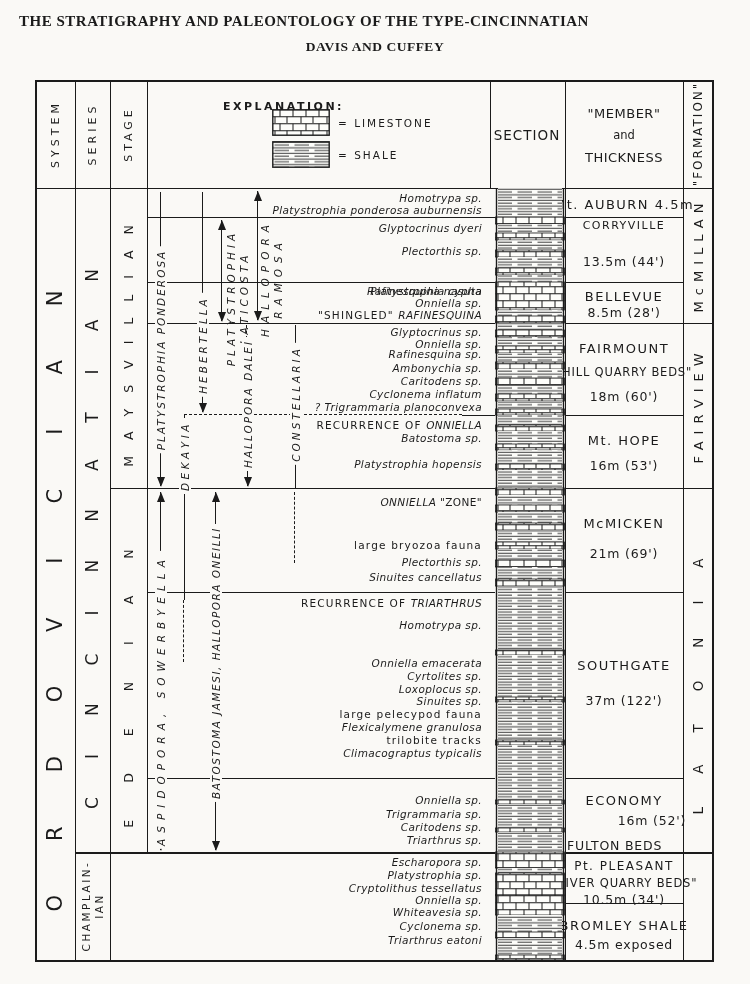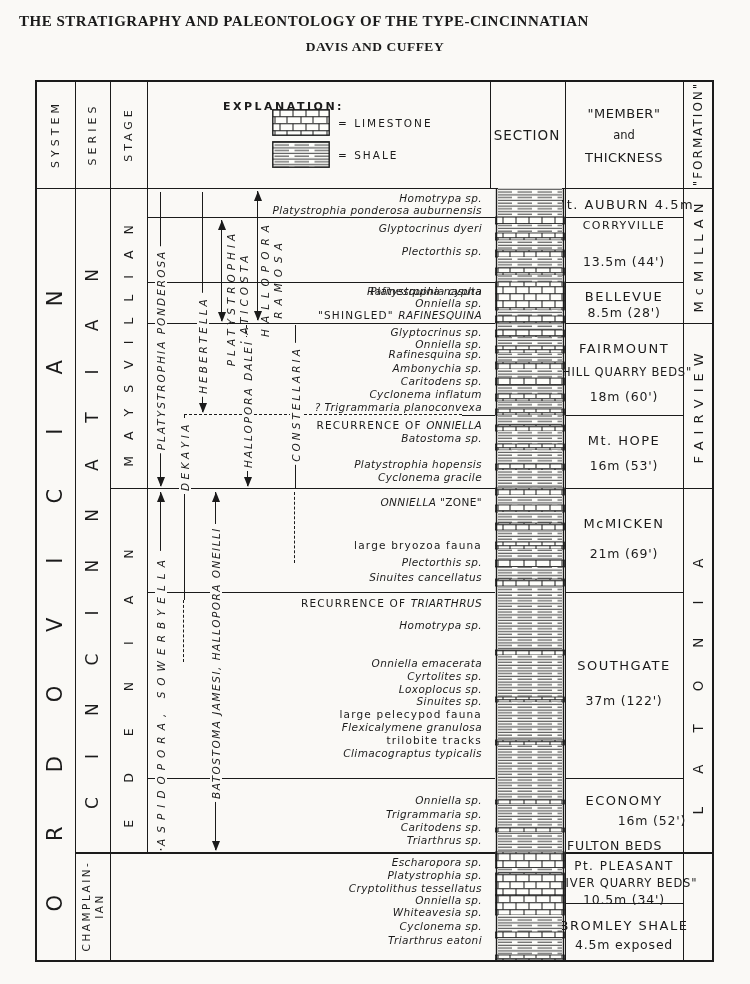--- a/index.html
+++ b/index.html
@@ -144,21 +144,20 @@
       <div class="fossil" style="position: absolute; top: 246px;"><span class="it">Glyptocrinus sp.</span></div>
       <div class="fossil" style="position: absolute; top: 258px;"><span class="it">Onniella sp.</span></div>
       <div class="fossil" style="position: absolute; top: 268px;"><span class="it">Rafinesquina sp.</span></div>
       <div class="fossil" style="position: absolute; top: 282px;"><span class="it">Ambonychia sp.</span></div>
       <div class="fossil" style="position: absolute; top: 295px;"><span class="it">Caritodens sp.</span></div>
       <div class="fossil" style="position: absolute; top: 308px;"><span class="it">Cyclonema inflatum</span></div>
       <div class="fossil" style="position: absolute; top: 321px;"><span class="it">? Trigrammaria planoconvexa</span></div>
       <div class="fossil" style="position: absolute; top: 339px;"><span style="letter-spacing: 1.2px;">RECURRENCE OF </span><span class="it">ONNIELLA</span></div>
       <div class="fossil" style="position: absolute; top: 352px;"><span class="it">Batostoma sp.</span></div>
       <div class="fossil" style="position: absolute; top: 378px;"><span class="it">Platystrophia hopensis</span></div>
-      <div class="fossil" style="position: absolute; top: 391px;"><span class="it">Cyclonema gracile</span></div>
       <div class="fossil" style="position: absolute; top: 416px;"><span class="it">ONNIELLA </span><span>"ZONE"</span></div>
       <div class="fossil" style="position: absolute; top: 459px;"><span style="letter-spacing: 1.2px;">large bryozoa fauna</span></div>
       <div class="fossil" style="position: absolute; top: 476px;"><span class="it">Plectorthis sp.</span></div>
       <div class="fossil" style="position: absolute; top: 491px;"><span class="it">Sinuites cancellatus</span></div>
       <div class="fossil" style="position: absolute; top: 517px;"><span style="letter-spacing: 1.2px;">RECURRENCE OF </span><span class="it">TRIARTHRUS</span></div>
       <div class="fossil" style="position: absolute; top: 539px;"><span class="it">Homotrypa sp.</span></div>
       <div class="fossil" style="position: absolute; top: 577px;"><span class="it">Onniella emacerata</span></div>
       <div class="fossil" style="position: absolute; top: 590px;"><span class="it">Cyrtolites sp.</span></div>
       <div class="fossil" style="position: absolute; top: 603px;"><span class="it">Loxoplocus sp.</span></div>
       <div class="fossil" style="position: absolute; top: 615px;"><span class="it">Sinuites sp.</span></div>

